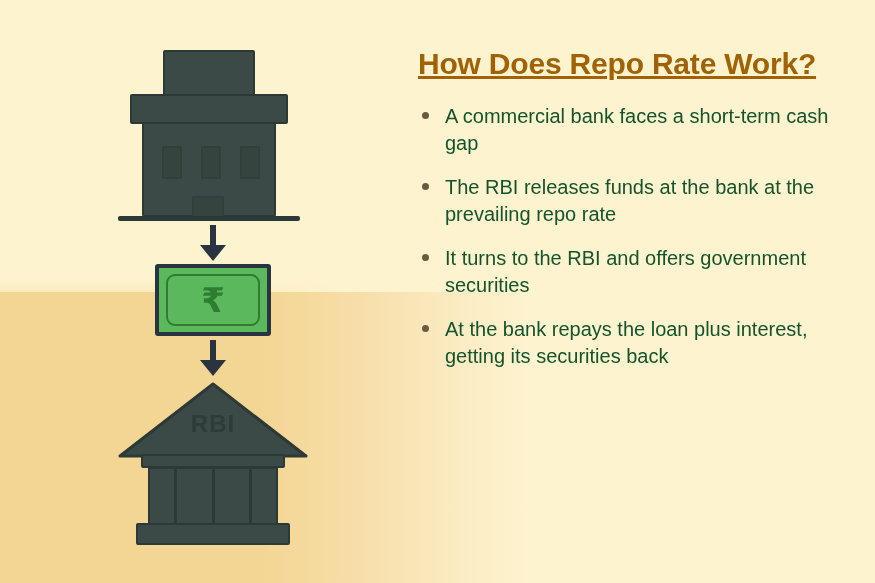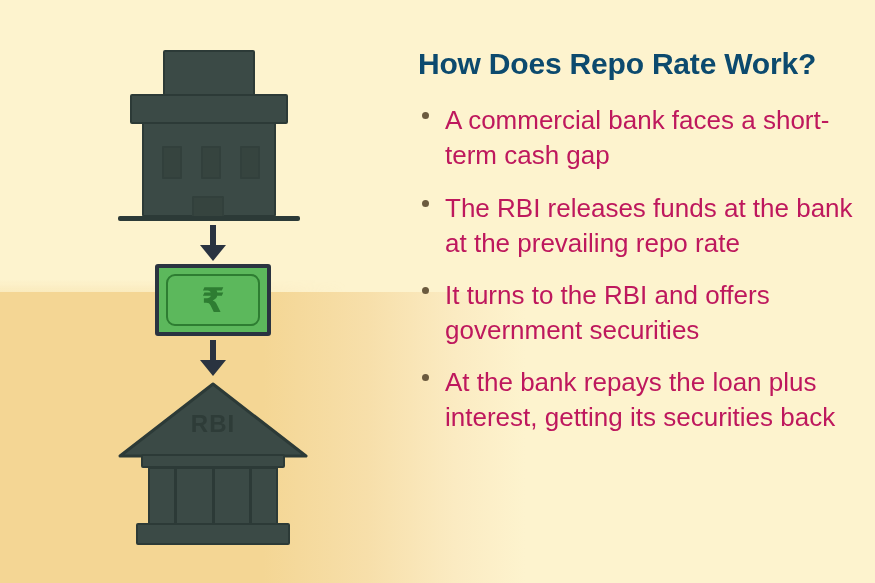--- a/index.html
+++ b/index.html
@@ -20,27 +20,28 @@
     position:absolute;left:0;top:280px;width:560px;height:24px;
     background:linear-gradient(to bottom,rgba(244,214,148,0) 0%,rgba(244,214,148,.55) 100%);
     -webkit-mask-image:linear-gradient(to right,#000 0%,#000 30%,rgba(0,0,0,.4) 48%,rgba(0,0,0,0) 62%);
             mask-image:linear-gradient(to right,#000 0%,#000 30%,rgba(0,0,0,.4) 48%,rgba(0,0,0,0) 62%);
   }
 
   
   .text-col{position:absolute;left:418px;top:45px;width:440px;}
   .title{
     font-size:30px;font-weight:bold;line-height:1.28;
-    color:#0c4a6e;letter-spacing:-.2px;margin:0 0 20px 0;
+    color:#a16207;letter-spacing:-.2px;margin:0 0 20px 0;
     max-width:400px;
+    text-decoration:underline;
   }
   .bullets{list-style:none;margin:0;padding:0;}
   .bullet{
     position:relative;padding-left:27px;margin-bottom:17px;
-    font-size:26px;line-height:1.35;color:#be185d;max-width:432px;
+    font-size:20px;line-height:1.35;color:#14532d;max-width:432px;
   }
   .bullet:last-child{margin-bottom:16px;}
   .bullet .dot{
     position:absolute;left:4px;top:9px;width:7px;height:7px;
     border-radius:50%;background:#6B5A3E;
   }
 
   
   .illus{position:absolute;left:0;top:0;width:418px;height:583px;}
 

